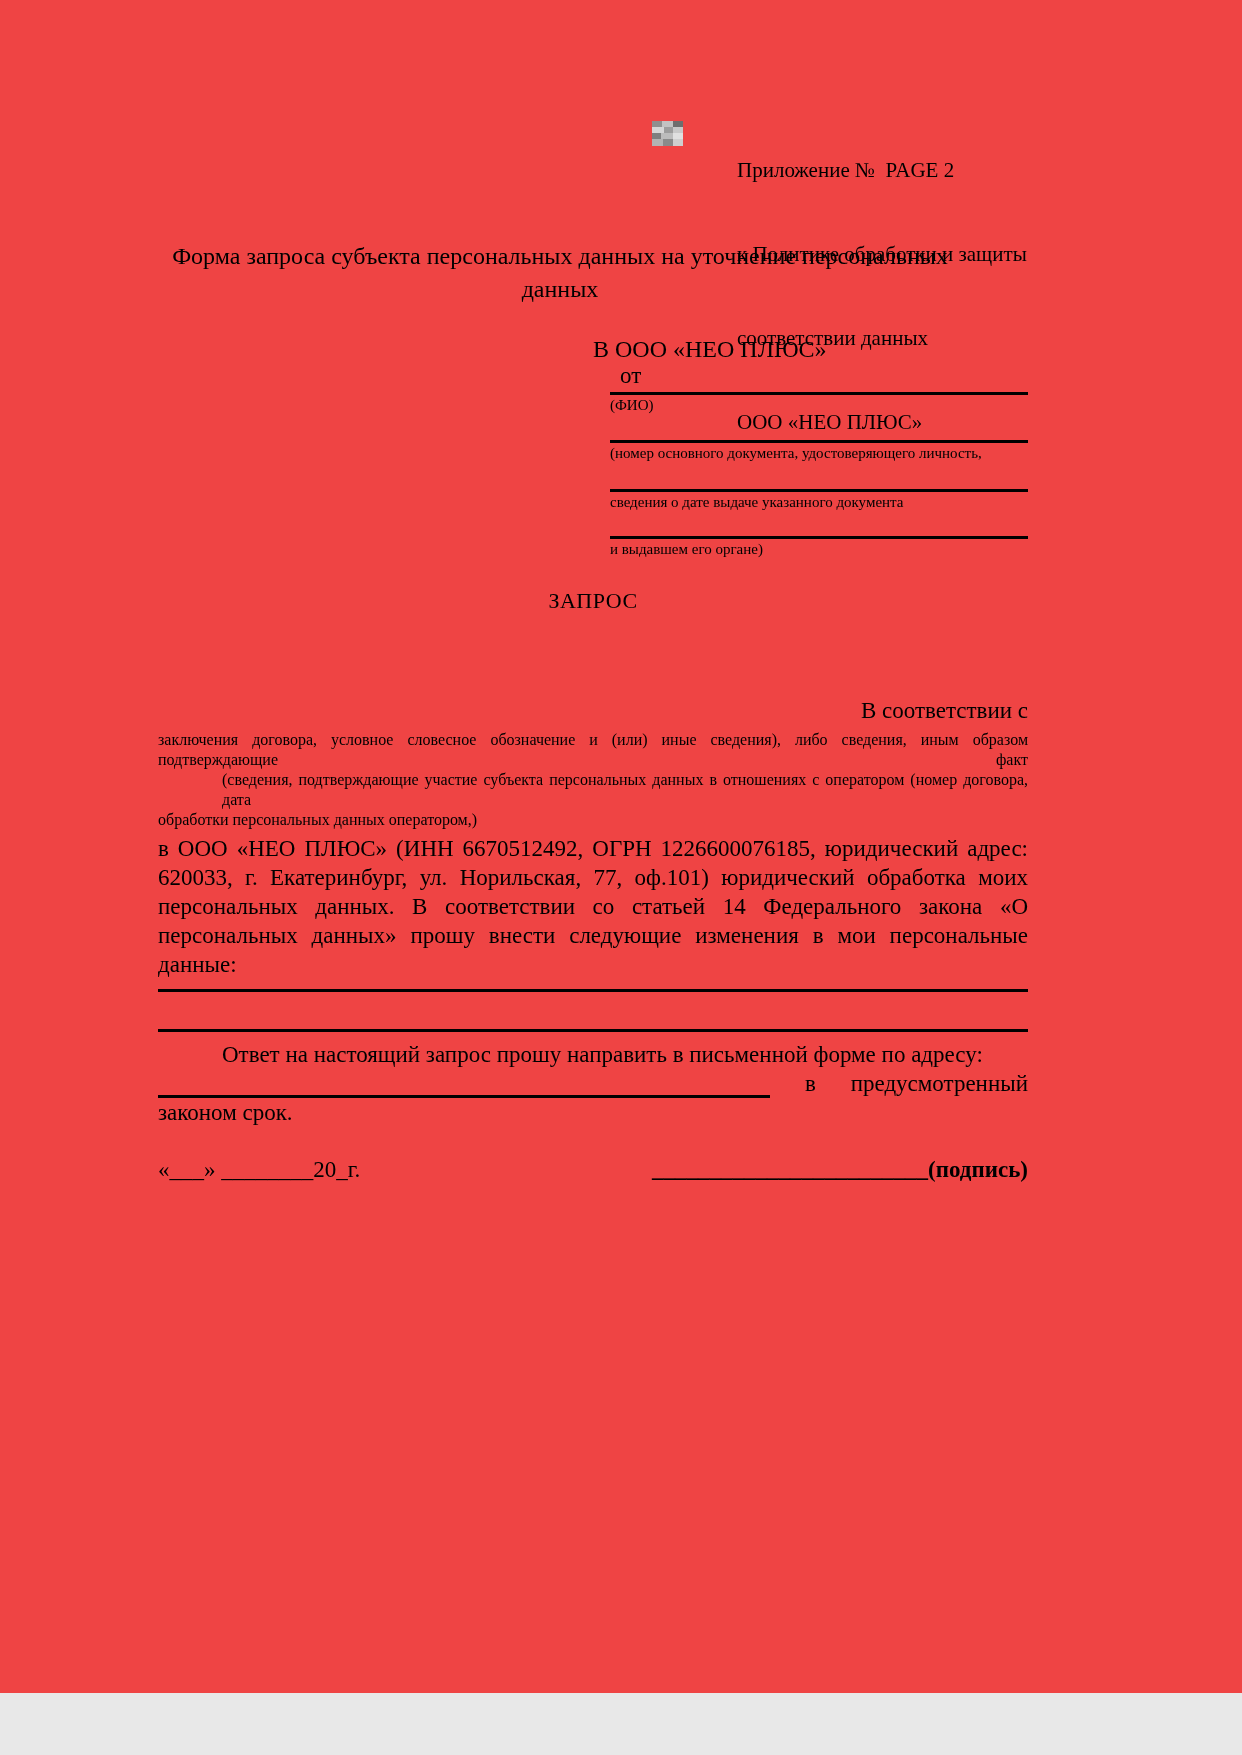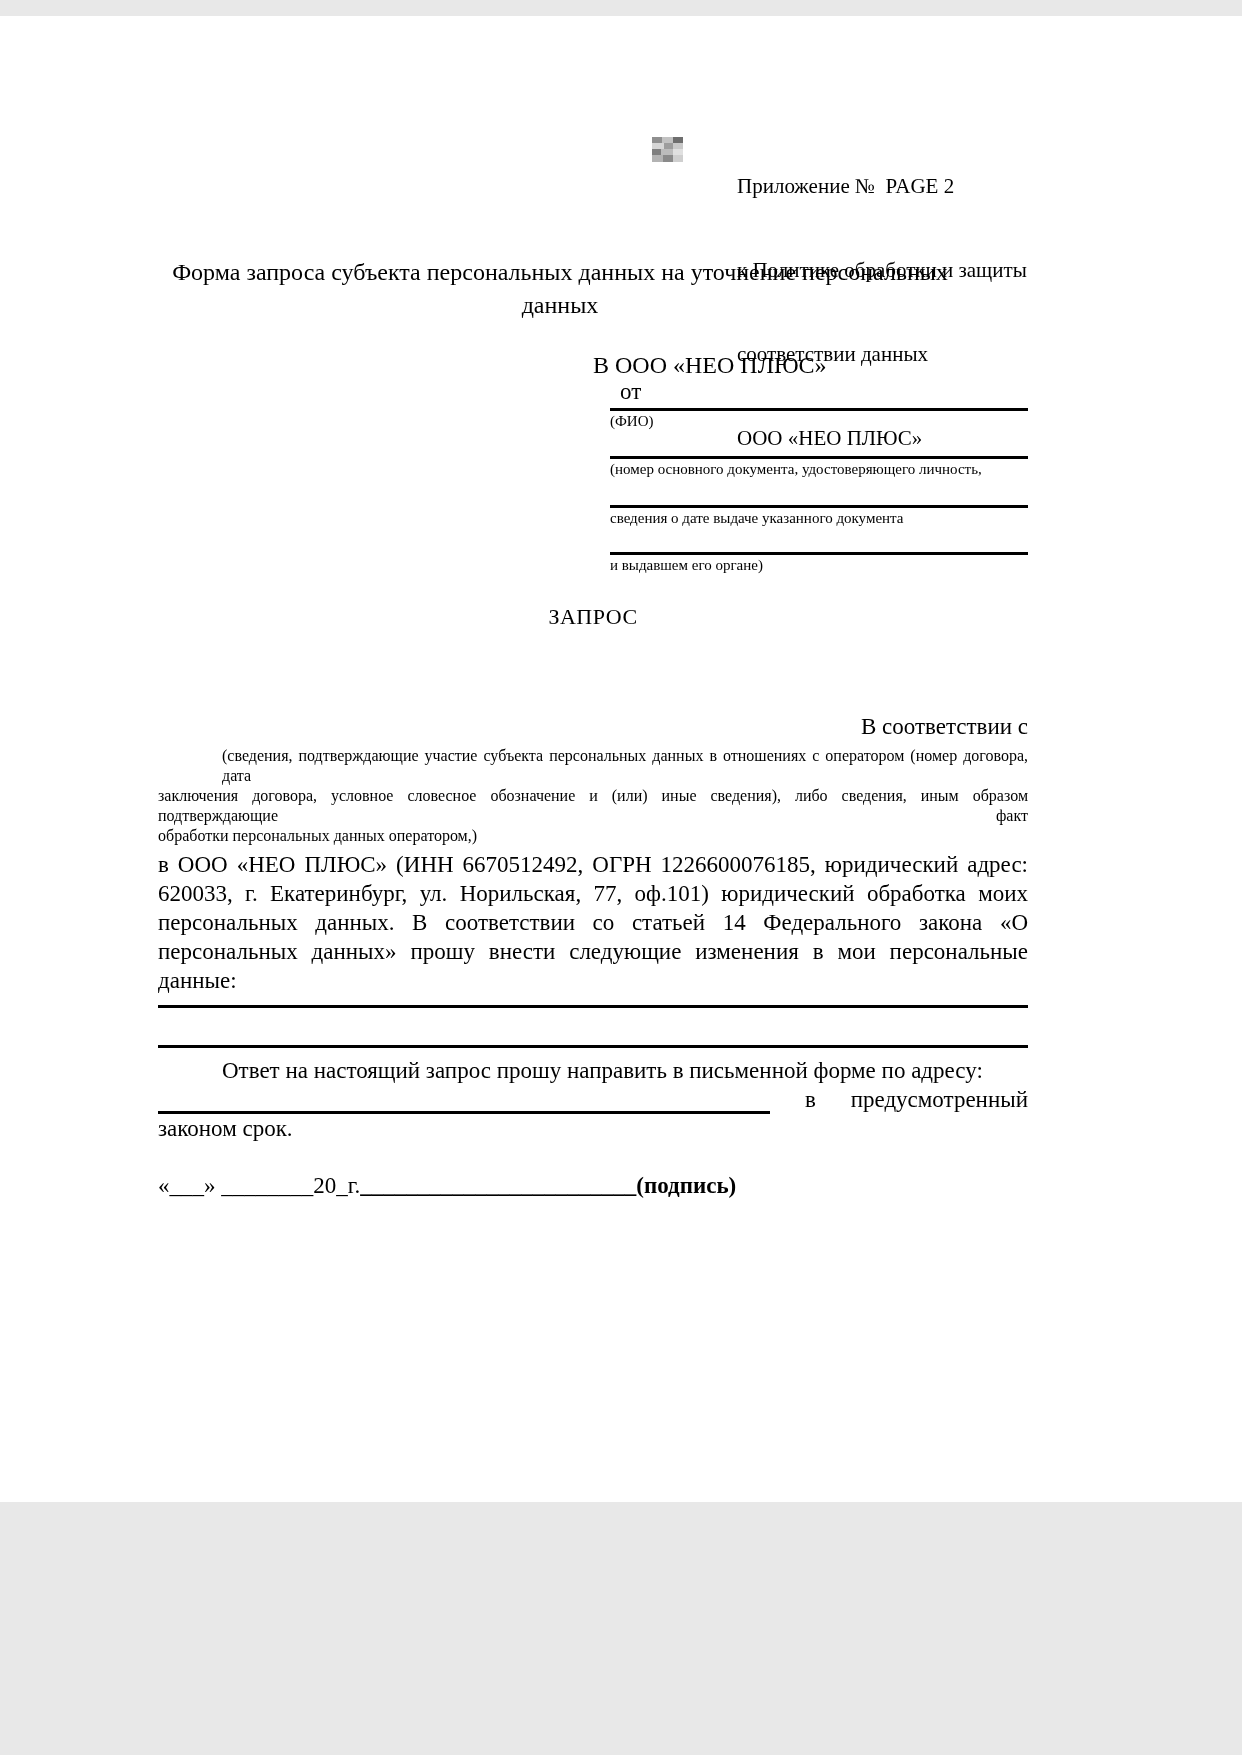--- a/index.html
+++ b/index.html
@@ -1,20 +1,20 @@
 <!DOCTYPE html>
 <html lang="ru"><head>
 <meta charset="utf-8">
 <style>
   html,body { margin:0; padding:0; background:#e8e8e8; }
   .page {
     position:relative;
-    width:1242px; height:1486px;
-    margin:16px auto;
-    background:#ffffff;
+    width:1242px; height:1693px;
+    margin:0 auto;
+    background:#ef4444;
     font-family:"Liberation Serif", serif;
     color:#000;
     overflow:hidden;
   }
   .content { padding:0 214px 0 158px; }
 
   
   .stamp { position:absolute; left:652px; top:121px; width:31px; height:25px; }
   .appendix { position:absolute; left:737px; top:100px; font-size:21px; line-height:28px; white-space:pre-wrap; }
 
@@ -49,21 +49,21 @@
   .blank-rule { border-bottom:3px solid #000; }
   .blank-rule.r1 { height:10px; }
   .blank-rule.r2 { height:37px; }
 
   .resp { font-size:23px; line-height:29px; }
   .resp .l1 { margin-top:8px; padding-left:64px; }
   .addr-row { display:flex; align-items:flex-end; justify-content:space-between; height:29px; }
   .addr-underline { width:612px; border-bottom:3px solid #000; height:22px; }
   .addr-row .w { line-height:29px; }
 
-  .footer-row { margin-top:28px; display:flex; font-size:23px; line-height:29px; }
+  .footer-row { margin-top:28px; display:flex; justify-content:space-between; font-size:23px; line-height:29px; }
   .sig-group { white-space:nowrap;font-weight:bold; }
 </style>
 </head>
 <body>
 
 <div class="page">
 
   <span class="stamp">
     <svg width="31" height="25" viewBox="0 0 31 25" xmlns="http://www.w3.org/2000/svg">
       <rect x="0" y="0" width="10" height="6" fill="#8f8f8f"></rect>
@@ -110,22 +110,22 @@
     </div>
 
     <div class="zapros">ЗАПРОС</div>
 
     <div class="intro-row">
       <span class="lbl">В соответствии с</span>
       <span class="fill"></span>
     </div>
 
     <div class="fine">
+      <div class="jl">заключения договора, условное словесное обозначение и (или) иные сведения), либо сведения, иным образом подтверждающие факт</div>
       <div class="jl indent">(сведения, подтверждающие участие субъекта персональных данных в отношениях с оператором (номер договора, дата</div>
-      <div class="jl">заключения договора, условное словесное обозначение и (или) иные сведения), либо сведения, иным образом подтверждающие факт</div>
       <div class="last">обработки персональных данных оператором,)</div>
     </div>
 
     <div class="body-par">
       <div class="jline">в ООО «НЕО ПЛЮС» (ИНН 6670512492, ОГРН 1226600076185, юридический адрес:</div>
       <div class="jline">620033, г. Екатеринбург, ул. Норильская, 77, оф.101) юридический обработка моих</div>
       <div class="jline">персональных данных. В соответствии со статьей 14 Федерального закона «О</div>
       <div class="jline">персональных данных» прошу внести следующие изменения в мои персональные данные:</div>
     </div>
 

